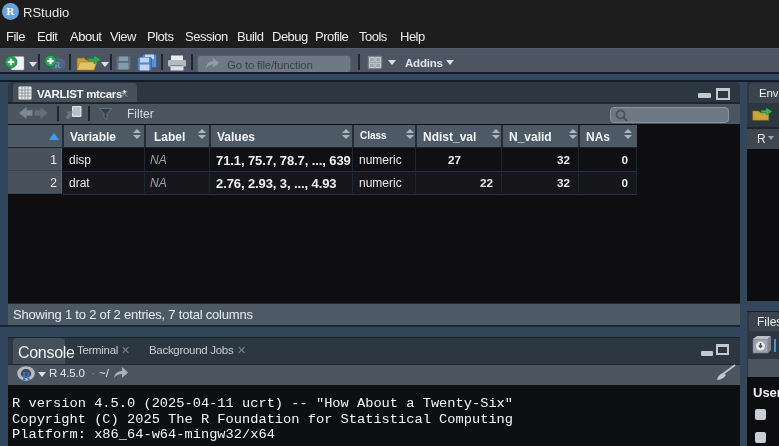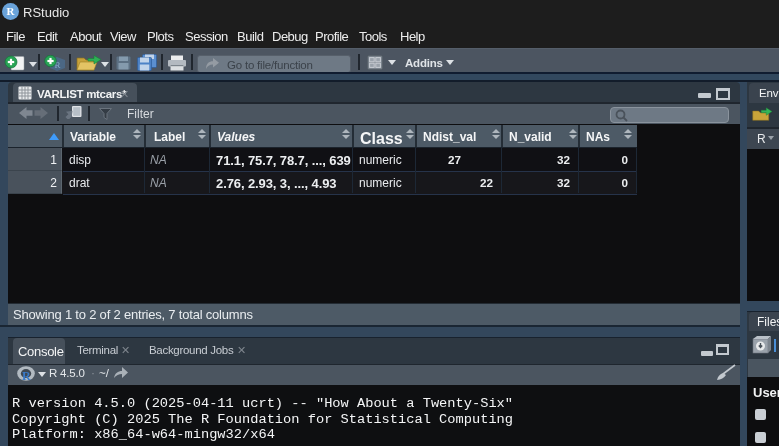--- a/index.html
+++ b/index.html
@@ -167,22 +167,22 @@
 <div class="abs" style="left:352px;top:125px;width:2px;height:23px;background:#242d36;"></div>
 <div class="abs" style="left:415px;top:125px;width:2px;height:23px;background:#242d36;"></div>
 <div class="abs" style="left:501px;top:125px;width:2px;height:23px;background:#242d36;"></div>
 <div class="abs" style="left:578px;top:125px;width:2px;height:23px;background:#242d36;"></div>
 <div class="abs" style="left:8px;top:147px;width:629px;height:1px;background:#1b232c;"></div>
 
 <div class="abs" style="left:49px;top:132.5px;width:0;height:0;border-left:5.5px solid transparent;border-right:5.5px solid transparent;border-bottom:7.5px solid #3f9bfa;"></div>
 
 <div class="abs" style="left:70px;top:130px;color:#f5f6f7;font-size:12px;font-weight:bold;">Variable</div>
 <div class="abs" style="left:154px;top:130px;color:#f5f6f7;font-size:12px;font-weight:bold;">Label</div>
-<div class="abs" style="left:217px;top:130px;color:#f5f6f7;font-size:12px;font-weight:bold;font-style:italic;">Values</div>
-<div class="abs" style="left:360px;top:130px;color:#f5f6f7;font-size:16px;font-weight:bold;">Class</div>
+<div class="abs" style="left:217px;top:130px;color:#f5f6f7;font-size:12px;font-weight:bold;">Values</div>
+<div class="abs" style="left:360px;top:130px;color:#f5f6f7;font-size:10px;font-weight:bold;">Class</div>
 <div class="abs" style="left:423px;top:130px;color:#f5f6f7;font-size:12px;font-weight:bold;">Ndist_val</div>
 <div class="abs" style="left:509px;top:130px;color:#f5f6f7;font-size:12px;font-weight:bold;">N_valid</div>
 <div class="abs" style="left:586px;top:130px;color:#f5f6f7;font-size:12px;font-weight:bold;">NAs</div>
 
 <div class="abs" style="left:133px;top:129px;">
       <div class="tri-up"></div>
       <div class="tri-dn"></div>
     </div>
 <div class="abs" style="left:198px;top:129px;">
       <div class="tri-up"></div>
@@ -245,21 +245,21 @@
 <div class="abs" style="left:579px;top:176px;width:49px;color:#eceef0;font-size:11.7px;font-weight:bold;text-align:right;">0</div>
 
 <div class="abs" style="left:8px;top:303px;width:732px;height:22px;background:#4d5a66;border-top:1px solid #232b33;"></div>
 <div class="abs" style="left:13px;top:307px;color:#e9edf0;font-size:13px;letter-spacing:-0.2px;">Showing 1 to 2 of 2 entries, 7 total columns</div>
 
 <div class="abs" style="left:0;top:325px;width:740px;height:12px;background:#33475c;border-top:2px solid #1a2633;"></div>
 
 <div class="abs" style="left:8px;top:337px;width:732px;height:109px;background:#2d3741;border-top:1.5px solid #18222e;"></div>
 
 <div class="abs" style="left:13px;top:338px;width:52px;height:26px;background:#46505b;border-radius:4px 4px 0 0;"></div>
-<div class="abs" style="left:18px;top:344px;color:#f2f3f4;font-size:13px;letter-spacing:-0.3px;">Console</div>
+<div class="abs" style="left:18px;top:344px;color:#f2f3f4;font-size:16px;letter-spacing:-0.3px;">Console</div>
 <div class="abs" style="left:77px;top:344px;color:#c8cdd3;font-size:11.5px;letter-spacing:-0.3px;">Terminal</div>
 <div class="abs" style="left:121px;top:344px;color:#7e858d;font-size:11px;">✕</div>
 <div class="abs" style="left:149px;top:344px;color:#c8cdd3;font-size:11.5px;letter-spacing:-0.3px;">Background Jobs</div>
 <div class="abs" style="left:237px;top:344px;color:#7e858d;font-size:11px;">✕</div>
 
 <div class="abs" style="left:701px;top:351px;width:12px;height:5px;background:#c3c9cf;border-radius:1px;"></div>
 <div class="abs" style="left:716px;top:344px;width:13px;height:11px;border:2px solid #c3c9cf;border-top-width:3px;"></div>
 
 <div class="abs" style="left:8px;top:364px;width:732px;height:21px;background:#4b5560;border-top:1px solid #1f262e;"></div>
 <svg class="abs" style="left:17px;top:366px;" width="18" height="16" viewBox="0 0 18 16">

